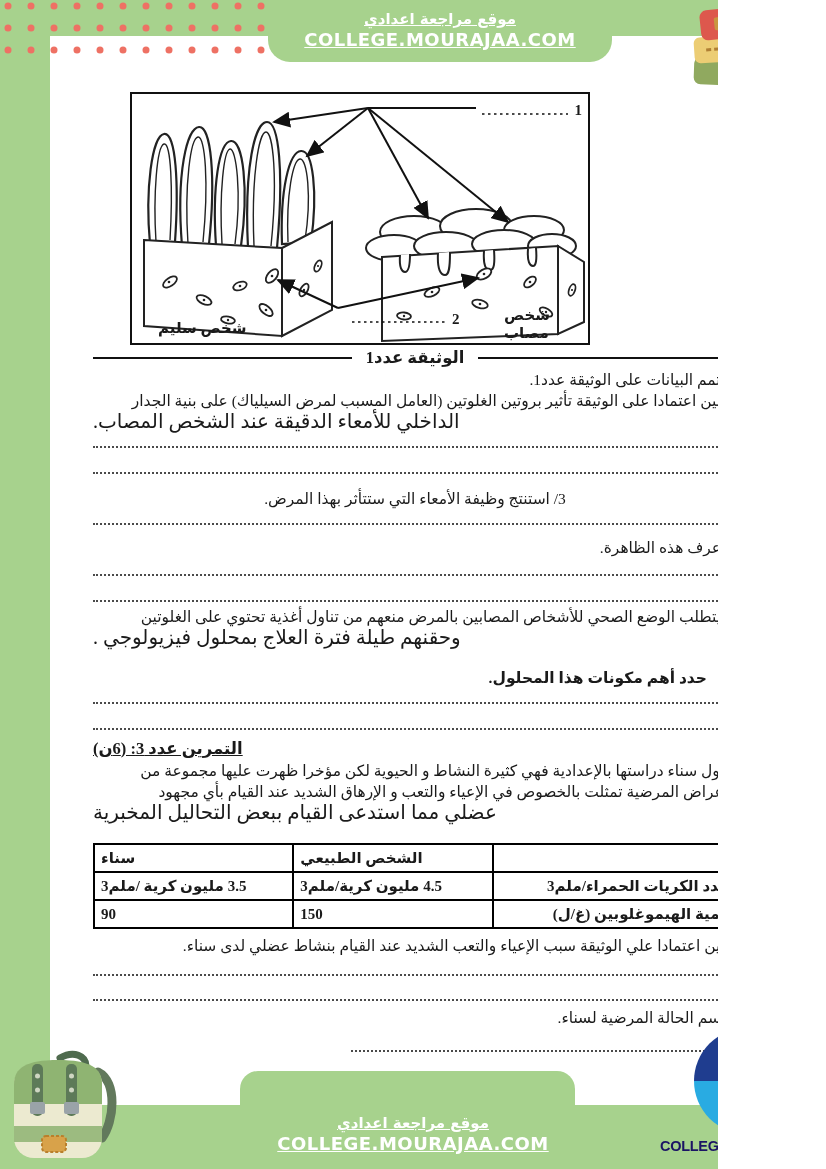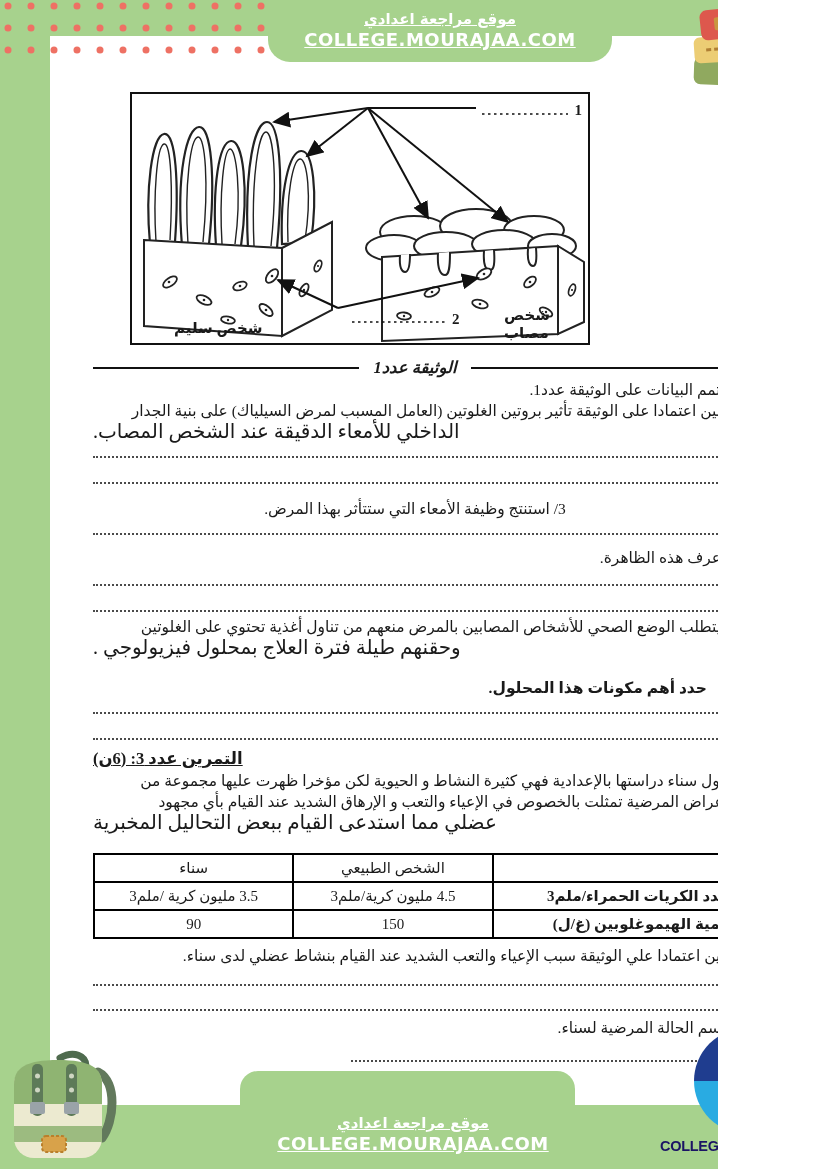--- a/index.html
+++ b/index.html
@@ -14,33 +14,33 @@
               border-radius:0 0 22px 22px;display:flex;flex-direction:column;align-items:center;justify-content:center;}
   .footer-tab{position:absolute;left:240px;bottom:64px;width:335px;height:34px;background:#a7d28d;border-radius:18px 18px 0 0;}
   .brand{font-family:"DejaVu Sans","Liberation Sans",sans-serif;color:#fff;text-align:center;line-height:1.25;}
   .brand .ar{font-size:15px;font-weight:bold;text-decoration:underline;}
   .brand .url{font-size:18px;font-weight:bold;text-decoration:underline;letter-spacing:.5px;}
   .footer-text{position:absolute;left:0;bottom:14px;width:826px;}
   
   .content{position:absolute;left:50px;top:36px;width:725px;padding:0 38px 0 43px;box-sizing:border-box;}
   .figure-wrap{position:relative;width:460px;height:253px;border:2px solid #111;margin:56px 0 0 37px;box-sizing:border-box;background:#fff;}
   .fig-label{position:absolute;font-weight:bold;font-size:15px;}
-  .caption-row{display:flex;align-items:center;margin-top:12px;height:22px;font-style:italic;}
+  .caption-row{display:flex;align-items:center;margin-top:2px;height:22px;}
   .caption-row .rule{flex:1;border-top:2px solid #111;}
   .caption-row .cap{padding:0 14px;font-weight:bold;font-size:16.5px;}
   .ar-p{direction:rtl;text-align:right;font-size:15.5px;line-height:21px;margin:0;}
   .ar-c{direction:rtl;text-align:left;font-size:20px;line-height:21px;margin:0;}
   .bold{font-weight:bold;margin-top:19px;}
   .title-ex{direction:rtl;text-align:left;font-size:16.5px;line-height:22px;margin:8px 0 0 0;
             font-weight:bold;text-decoration:underline;}
   .dotline{height:14px;border-bottom:2.5px dotted #4a4a4a;}
   table.lab{border-collapse:collapse;margin-top:20px;width:644px;font-size:15px;}
   table.lab td,table.lab th{border:2px solid #000;padding:2px 6px;height:22px;font-weight:normal;}
   table.lab .rowlab{text-align:right;font-weight:bold;}
-  table.lab .val{text-align:center;}
+  table.lab .val{text-align:left;font-weight:bold;}
   .logo-text{position:absolute;left:660px;top:1138px;width:166px;text-align:center;
              font-family:"Liberation Sans","DejaVu Sans",sans-serif;font-weight:bold;font-size:14.5px;
              letter-spacing:-0.3px;color:#1b1464;}
   .ring{position:absolute;left:694px;top:1028px;width:106px;height:106px;border-radius:50%;
         background:conic-gradient(from -30deg,#d93025 0 60deg,#e8862a 60deg 120deg,#dcc32a 120deg 180deg,
                    #3f9c35 180deg 240deg,#29abe2 240deg 300deg,#1f3d8f 300deg 360deg);}
   .ring::after{content:"";position:absolute;left:29px;top:29px;width:48px;height:48px;border-radius:50%;background:#fff;}
   .deco-square{position:absolute;border:3px solid #ee7164;transform:rotate(45deg);background:transparent;}
   svg{display:block;}
 </style>
@@ -219,21 +219,21 @@
           <path d="M236,14 L296,124" marker-end="url(#ah)"></path>
           <path d="M236,14 L376,128" marker-end="url(#ah)"></path>
           <path d="M350,20 L436,20" stroke-width="1.6" stroke-dasharray="2.5 3.5"></path>
           <path d="M206,214 L146,186" marker-end="url(#ah)"></path>
           <path d="M206,214 L346,184" marker-end="url(#ah)"></path>
           <path d="M220,228 L316,228" stroke-width="1.6" stroke-dasharray="2.5 3.5"></path>
         </g>
       </svg>
       <div class="fig-label" style="right:6px;top:8px;">1</div>
       <div class="fig-label" style="left:320px;top:217px;">2</div>
-      <div class="fig-label" style="left:42px;bottom:6px;">شخص سليم</div>
+      <div class="fig-label" style="left:26px;bottom:6px;">شخص سليم</div>
       <div class="fig-label" style="left:372px;bottom:1px;">شخص مصاب</div>
     </div>
 
     <div class="caption-row">
       <div class="rule"></div>
       <div class="cap">الوثيقة عدد1</div>
       <div class="rule"></div>
     </div>
 
     <p class="ar-p">1/اتمم البيانات على الوثيقة عدد1.</p>

